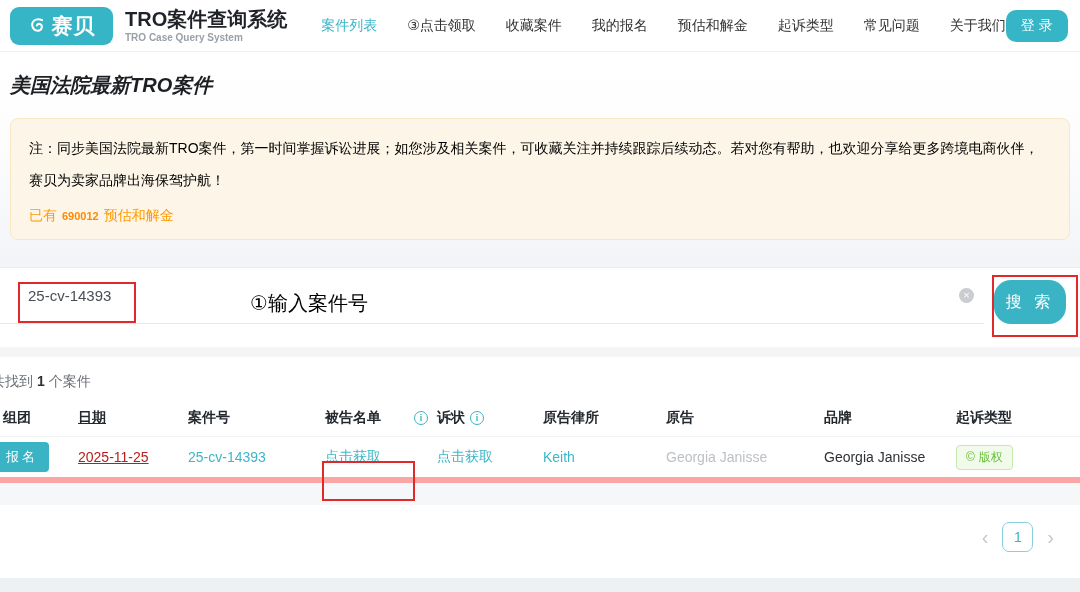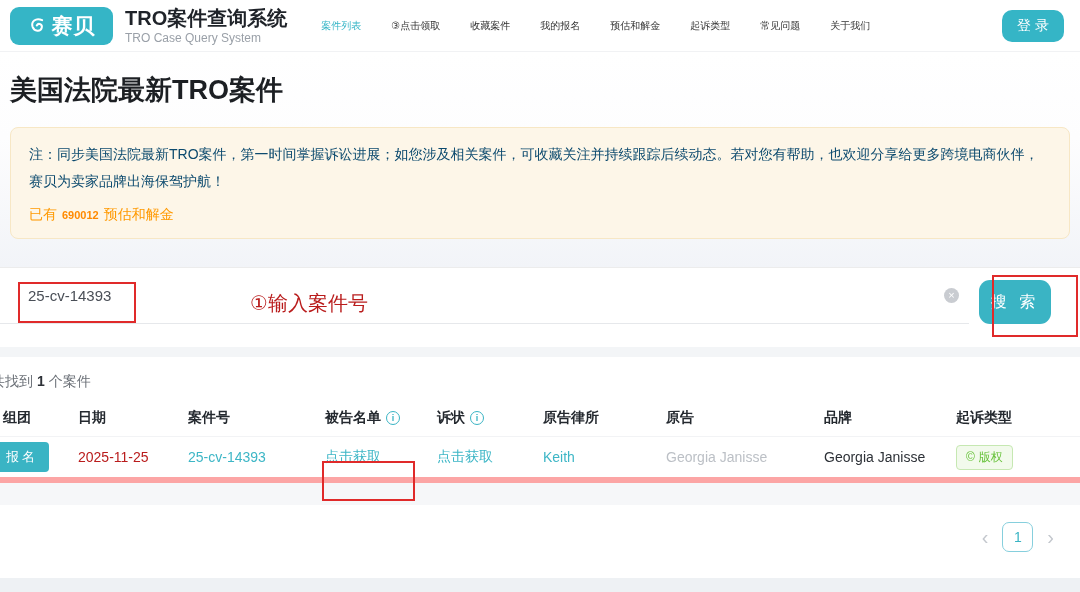--- a/index.html
+++ b/index.html
@@ -6,71 +6,71 @@
   html,body { width:1080px; height:592px; }
   body { font-family:"Liberation Sans","DejaVu Sans",sans-serif; background:#fff; }
   .page { position:relative; width:1080px; height:592px; overflow:hidden; background:#fff; }
 
   
   .topbar { height:52px; background:#fff; display:flex; align-items:center; border-bottom:1px solid #f1f2f4; padding-left:10px; }
   .logo { width:103px; height:38px; background:#35b5c6; border-radius:9px; display:flex; align-items:center; justify-content:center; gap:4px; flex-shrink:0; }
   .logo-text { color:#fff; font-size:21px; font-weight:bold; letter-spacing:1px; }
   .title-block { margin-left:12px; flex-shrink:0; }
   .title-main { font-size:20px; font-weight:bold; color:#1f2329; line-height:22px; }
-  .title-sub { font-size:12px; color:#9aa0a8; margin-top:2px; }
+  .title-sub { font-size:10px; color:#9aa0a8; margin-top:2px;font-weight:bold; }
   .nav { display:flex; gap:30px; margin-left:34px; flex:1; align-items:center; white-space:nowrap; }
-  .nav-item { font-size:10px; color:#333; cursor:pointer; }
+  .nav-item { font-size:14px; color:#333; cursor:pointer; }
   .nav-item.active { color:#35b5c6; }
   .login-btn { background:#35b5c6; color:#fff; border:none; border-radius:10px; font-size:14px; padding:7px 15px; margin-right:16px; cursor:pointer; flex-shrink:0; }
 
   
   .hero { height:215px; background:linear-gradient(180deg,#ffffff 0%,#fdfdfe 40%,#f2f4f8 100%); padding:20px 10px 0 10px; }
-  .page-title { font-size:27px; font-weight:bold; color:#1c1f23; }
+  .page-title { font-size:20px; font-weight:bold; color:#1c1f23;font-style:italic; }
   .notice { margin-top:19px; background:#fdf6e8; border:1px solid #f7e7c5; border-radius:8px; padding:13px 18px 14px 18px; }
-  .notice-text { color:#0c4a6e; font-size:14px; line-height:27px; }
+  .notice-text { color:#000000; font-size:14px; line-height:32px; }
   .usage-line { margin-top:11px; color:#ff9900; font-size:14px; }
   .usage-count { font-weight:bold; color:#ff8a00; font-size:11px; margin:0 5px; }
 
   
   .search-section { height:80px; background:#fff; border-top:1px solid #ececec; display:flex; align-items:flex-start; }
   .search-input-wrap { flex:1; height:56px; border-bottom:1px solid #e6e8eb; display:flex; align-items:center; }
   .search-input { flex:1; border:none; outline:none; font-size:15px; color:#4a4f57; padding-left:28px; background:transparent; height:100%; font-family:inherit; }
   .clear-icon { width:15px; height:15px; border-radius:50%; background:#c9ccd1; color:#fff; font-size:11px; line-height:14px; text-align:center; margin-right:10px; cursor:pointer; flex-shrink:0; }
-  .search-btn { width:72px; height:44px; margin:12px 29px 0 10px; background:#3ab4c4; color:#fff; border:none; border-radius:11px; font-size:16px; letter-spacing:4px; cursor:pointer; flex-shrink:0; }
+  .search-btn { width:72px; height:44px; margin:12px 14px 0 10px; background:#3ab4c4; color:#fff; border:none; border-radius:17px; font-size:16px; letter-spacing:4px; cursor:pointer; flex-shrink:0; }
   .gray-band { height:10px; background:#f3f5f7; }
 
   
   .results { position:relative; background:#fff; height:235px; }
   .count-row { padding-top:16px; margin-left:-9px; font-size:14px; color:#6b7077; height:42px; }
   .count-num { font-weight:bold; color:#2d3137; margin:0 4px; }
 
   .tbl-header, .tbl-row { display:flex; align-items:center; }
   .tbl-header { height:38px; border-bottom:1px solid #f2f3f5; }
   .tbl-row { height:46px; border-bottom:6px solid #fca5a5; }
   .cell { flex-shrink:0; font-size:14px; }
-  .c1{width:78px; padding-left:3px;} .c2{width:110px;} .c3{width:137px;} .c4{width:112px;}
+  .c1{width:78px; padding-left:3px;} .c2{width:110px;text-decoration:underline;} .c3{width:137px;} .c4{width:112px;gap:28px;}
   .c5{width:106px;} .c6{width:123px;} .c7{width:158px;} .c8{width:132px;} .c9{width:124px;}
   .th { font-weight:bold; color:#24292f; display:flex; align-items:center; }
   .info-icon { display:inline-flex; align-items:center; justify-content:center; width:14px; height:14px; border:1px solid #3ab4c4; border-radius:50%; color:#3ab4c4; font-size:9px; font-style:normal; margin-left:5px; cursor:pointer; }
   .link { color:#3db6c6; cursor:pointer; text-decoration:none; }
   .signup-btn { margin-left:-8px; background:#3ab4c4; color:#fff; border:none; border-radius:4px; font-size:13px; letter-spacing:3px; padding:6px 11px; cursor:pointer; }
   .date-cell { color:#b91c1c; font-weight:500; }
   .plaintiff-cell { color:#bcc0c6; }
   .brand-cell { color:#2d3137; font-weight:500; }
   .tag-green { display:inline-flex; align-items:center; gap:4px; border:1px solid #c6e8b2; background:#f2faec; color:#67c23a; font-size:12px; border-radius:4px; padding:3px 9px; }
   .empty-strip { height:22px; background:#f6f7f9; }
 
   .pagination { display:flex; align-items:center; justify-content:flex-end; margin-top:17px; margin-right:26px; gap:14px; }
   .page-arrow { color:#c3c7cd; font-size:20px; cursor:pointer; line-height:20px; }
   .page-box { width:31px; height:30px; border:1.5px solid #86cfdd; border-radius:7px; color:#3ab4c4; font-size:14px; display:flex; align-items:center; justify-content:center; cursor:pointer; background:#fff; }
   .bottom-band { position:absolute; left:0; bottom:0; width:100%; height:14px; background:#eef1f4; }
 
   
   .ann-box { position:absolute; border:2px solid #e02a2a; pointer-events:none; }
-  .ann-text { position:absolute; color:#b91c1c; font-size:20px; white-space:nowrap; pointer-events:none; }
+  .ann-text { position:absolute; color:#000000; font-size:20px; white-space:nowrap; pointer-events:none; }
   #ann-box-input { left:18px; top:282px; width:118px; height:41px; }
   #ann-text-1 { left:250px; top:290px; }
   #ann-text-2 { left:845px; top:290px; }
   #ann-box-button { left:992px; top:275px; width:86px; height:62px; }
   #ann-box-link { left:322px; top:461px; width:93px; height:40px; }
   #ann-text-3 { left:346px; top:504px; }
 </style>
 </head>
 <body>
 

